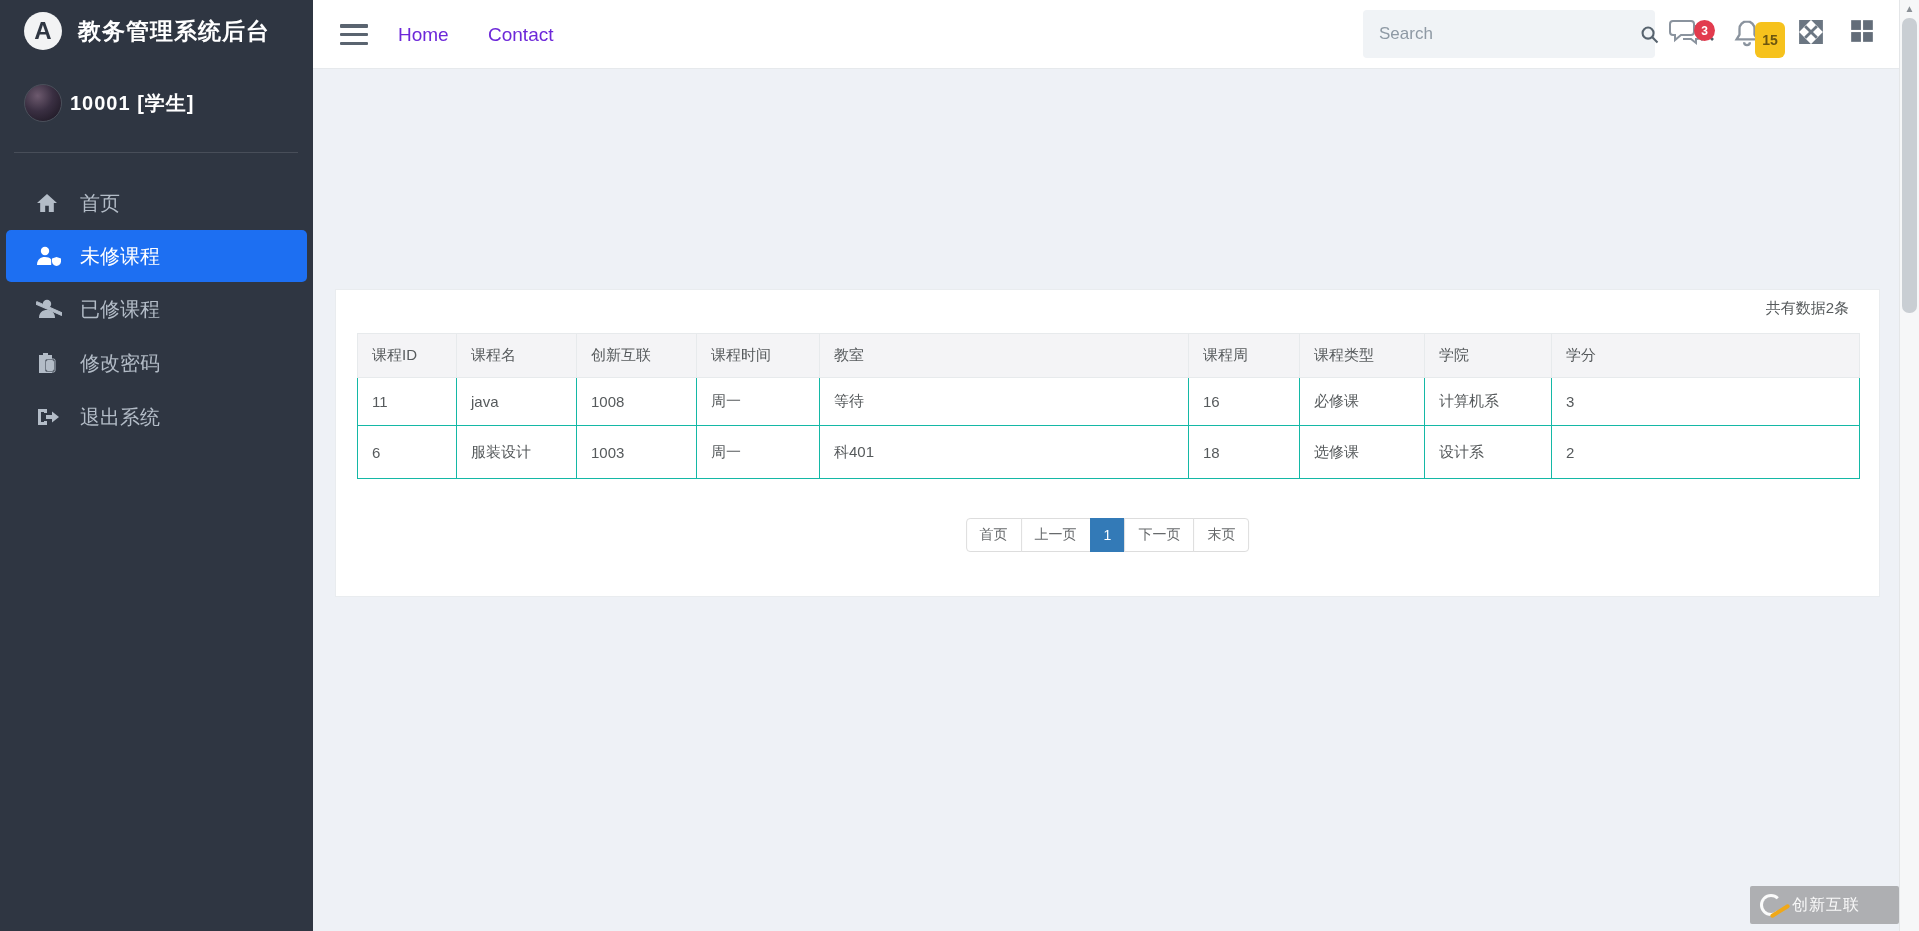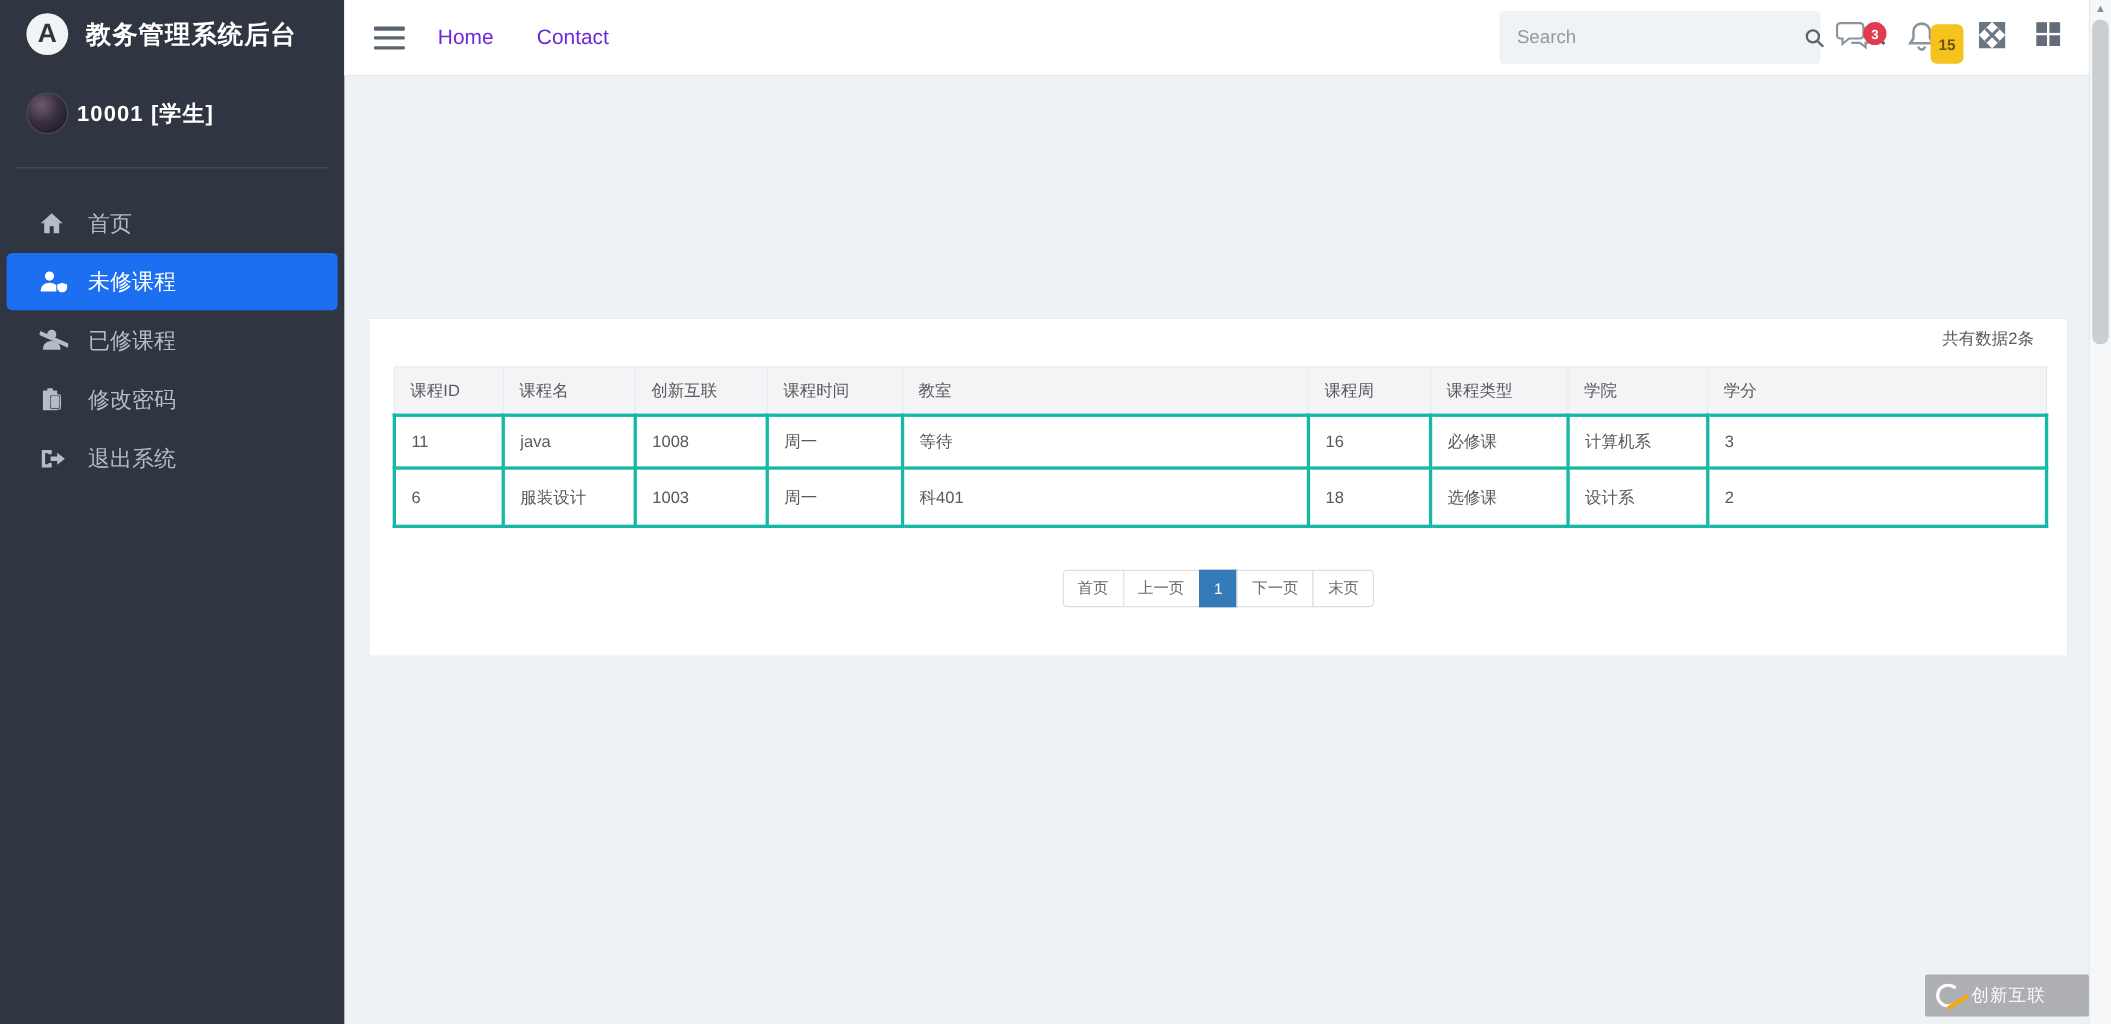--- a/index.html
+++ b/index.html
@@ -46,21 +46,21 @@
   .panel-title { line-height:54px; padding-left:21px; color:#676a6c; font-size:18px; }
   .refresh-btn { position:absolute; right:25px; top:8px; width:50px; height:38px; background:#18a689; border:none; border-radius:3px; cursor:pointer; display:flex; align-items:center; justify-content:center; }
   .course-search-input { position:absolute; left:615px; top:80px; width:233px; height:41px; border:1px solid #e5e6e7; background:#fff; font-size:15px; color:#555; padding-left:12px; outline:none; font-family:inherit; }
   .course-search-input::placeholder { color:#a2a2a2; }
   .course-search-btn { position:absolute; left:855px; top:78px; width:70px; height:52px; background:#18a689; border:none; border-radius:3px; cursor:pointer; display:flex; align-items:center; justify-content:center; }
 
   .panel.two { left:335px; top:289px; width:1545px; height:308px; }
   .count-text { position:absolute; top:9px; right:30px; color:#565a5c; font-size:15px; }
   table.course-table { position:absolute; left:21px; top:43px; width:1502px; border-collapse:collapse; table-layout:fixed; }
   .course-table th { height:44px; background:#f4f4f6; border:1px solid #e7eaec; font-weight:normal; text-align:left; padding-left:14px; color:#565a5c; font-size:15px; }
-  .course-table td { border:3px solid #14b8a6; text-align:left; padding-left:14px; color:#565a5c; font-size:15px; background:#fff; }
+  .course-table td { border:1px solid #14b8a6; text-align:left; padding-left:14px; color:#565a5c; font-size:15px; background:#fff; }
   .course-table tr.r1 td { height:48px; }
   .course-table tr.r2 td { height:53px; }
 
   .pagination { position:absolute; top:228px; left:50%; transform:translateX(-50%); display:flex; }
   .page-btn { display:flex; align-items:center; justify-content:center; padding:0 13px; height:34px; background:#fff; border:1px solid #dddddd; color:#676a6c; font-size:14px; margin-left:-1px; cursor:pointer; }
   .page-btn.first { border-radius:4px 0 0 4px; margin-left:0; }
   .page-btn.last { border-radius:0 4px 4px 0; }
   .page-btn.active { background:#337ab7; border-color:#337ab7; color:#ffffff; }
 
   

